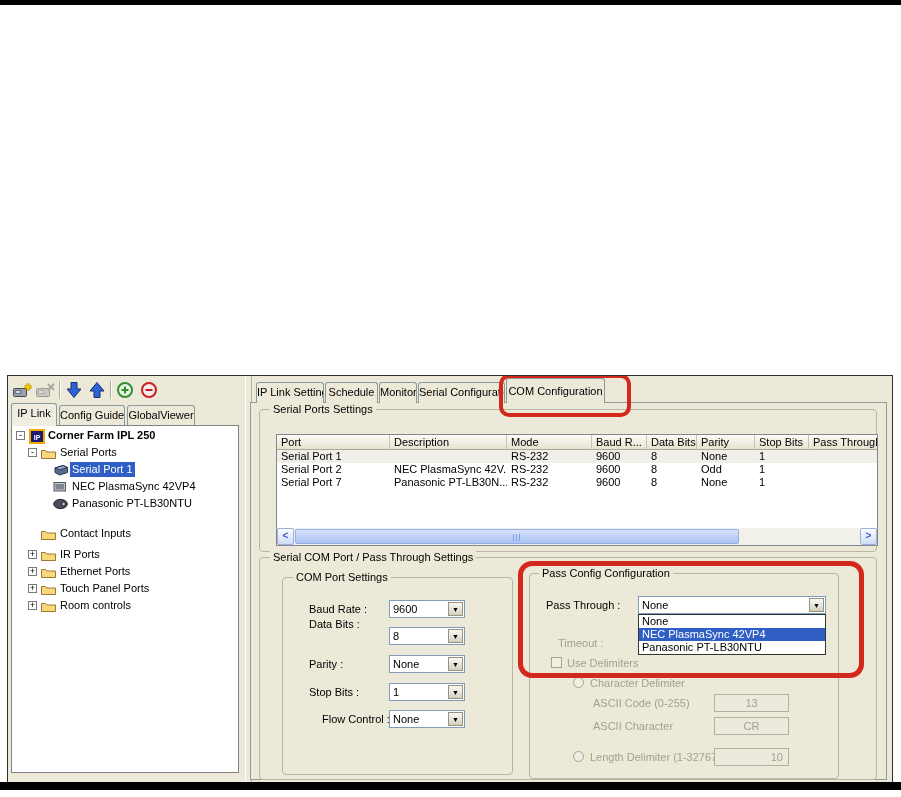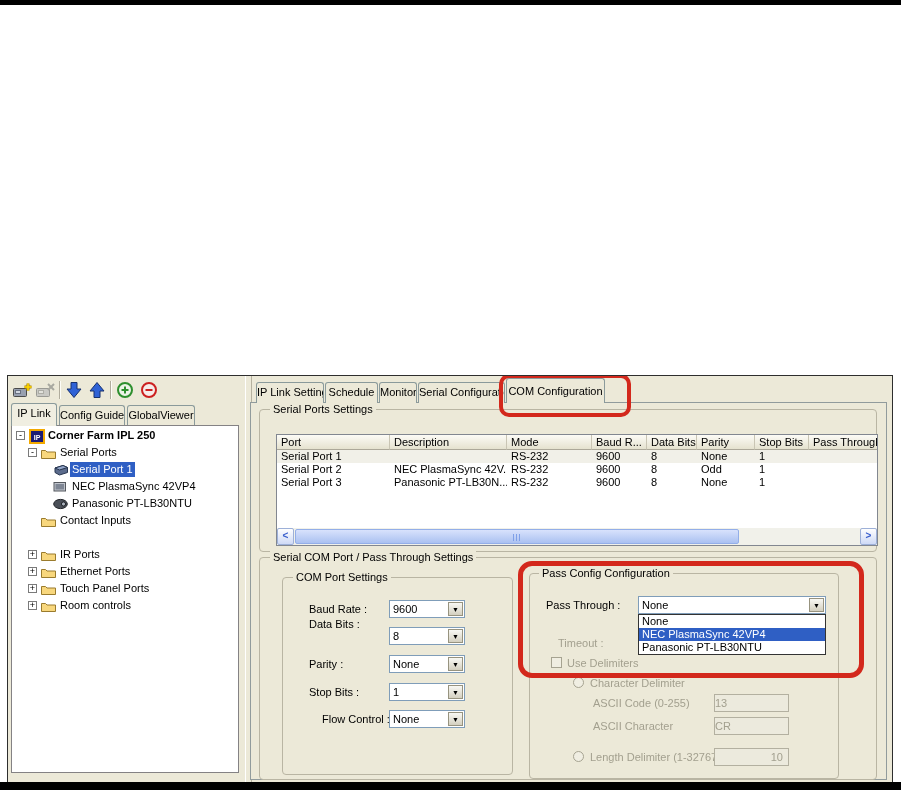--- a/index.html
+++ b/index.html
@@ -58,21 +58,21 @@
   .combo-btn{position:absolute;right:1px;top:1px;width:15px;height:14px;background:linear-gradient(#f8f8f4,#d4d0c0);
              border:1px solid #97937f;box-sizing:border-box;display:flex;align-items:center;justify-content:center;
              font-size:7px;line-height:7px}
   .ddl{position:absolute;background:#fff;border:1px solid #333;box-sizing:border-box;z-index:30}
   .ddi{height:13px;line-height:13px;padding-left:3px;white-space:nowrap}
   .ddi.hl{background:#2f5fc4;color:#fff}
   
   .lbl{position:absolute;white-space:nowrap;line-height:13px}
   .dis{color:#a3a08f}
   .dfield{position:absolute;height:18px;background:#eceadd;border:1px solid #b3b0a0;box-sizing:border-box;
-          color:#a3a08f;line-height:16px;text-align:left}
+          color:#a3a08f;line-height:16px;text-align:center}
   .dfield.right{text-align:right;padding-right:5px}
   .dcheck{position:absolute;width:11px;height:11px;border:1px solid #a6a391;background:#f0eee2;box-sizing:border-box}
   .dradio{position:absolute;width:11px;height:11px;border:1px solid #a6a391;background:#f0eee2;
           border-radius:50%;box-sizing:border-box}
   
   .anno{position:absolute;border:4px solid #d3281c;border-radius:10px;z-index:50;pointer-events:none}
 </style>
 </head>
 <body>
 
@@ -167,21 +167,21 @@
         </svg>
         <span class="tlab" style="left:58px">NEC PlasmaSync 42VP4</span>
       </div>
       <div class="trow" style="top:70px">
         <svg class="tico" style="left:41px;top:2px" width="16" height="12" viewBox="0 0 16 12">
           <ellipse cx="7.5" cy="6" rx="6.8" ry="4.6" fill="#4a4f58" stroke="#1f2227"></ellipse>
           <circle cx="10.5" cy="6" r="2.1" fill="#aab1bc" stroke="#1f2227"></circle>
         </svg>
         <span class="tlab" style="left:58px">Panasonic PT-LB30NTU</span>
       </div>
-      <div class="trow" style="top:87px">
+      <div class="trow" style="top:100px">
         <svg class="tico" style="left:29px;top:3px" width="15" height="12" viewBox="0 0 15 12">
           <path d="M0.5,10.5 V2.5 h4 l1.5,1.5 h8.5 v6.5 z" fill="#f8d77d" stroke="#9a7b2d"></path>
         </svg>
         <span class="tlab" style="left:46px">Contact Inputs</span>
       </div>
       <div class="trow" style="top:121px">
         <span class="texp" style="left:16px">+</span>
         <svg class="tico" style="left:29px;top:3px" width="15" height="12" viewBox="0 0 15 12">
           <path d="M0.5,10.5 V2.5 h4 l1.5,1.5 h8.5 v6.5 z" fill="#f8d77d" stroke="#9a7b2d"></path>
         </svg>
@@ -249,21 +249,21 @@
       <div class="lv-cell" style="width:113px">Serial Port 2</div>
       <div class="lv-cell" style="width:117px">NEC PlasmaSync 42V...</div>
       <div class="lv-cell" style="width:85px">RS-232</div>
       <div class="lv-cell" style="width:55px">9600</div>
       <div class="lv-cell" style="width:50px">8</div>
       <div class="lv-cell" style="width:58px">Odd</div>
       <div class="lv-cell" style="width:54px">1</div>
       <div class="lv-cell" style="width:68px"></div>
     </div>
     <div class="lv-row">
-      <div class="lv-cell" style="width:113px">Serial Port 3</div>
+      <div class="lv-cell" style="width:113px">Serial Port 7</div>
       <div class="lv-cell" style="width:117px">Panasonic PT-LB30N...</div>
       <div class="lv-cell" style="width:85px">RS-232</div>
       <div class="lv-cell" style="width:55px">9600</div>
       <div class="lv-cell" style="width:50px">8</div>
       <div class="lv-cell" style="width:58px">None</div>
       <div class="lv-cell" style="width:54px">1</div>
       <div class="lv-cell" style="width:68px"></div>
     </div>
     <div class="hscroll">
       <div class="sbtn" style="left:0">&lt;</div>

